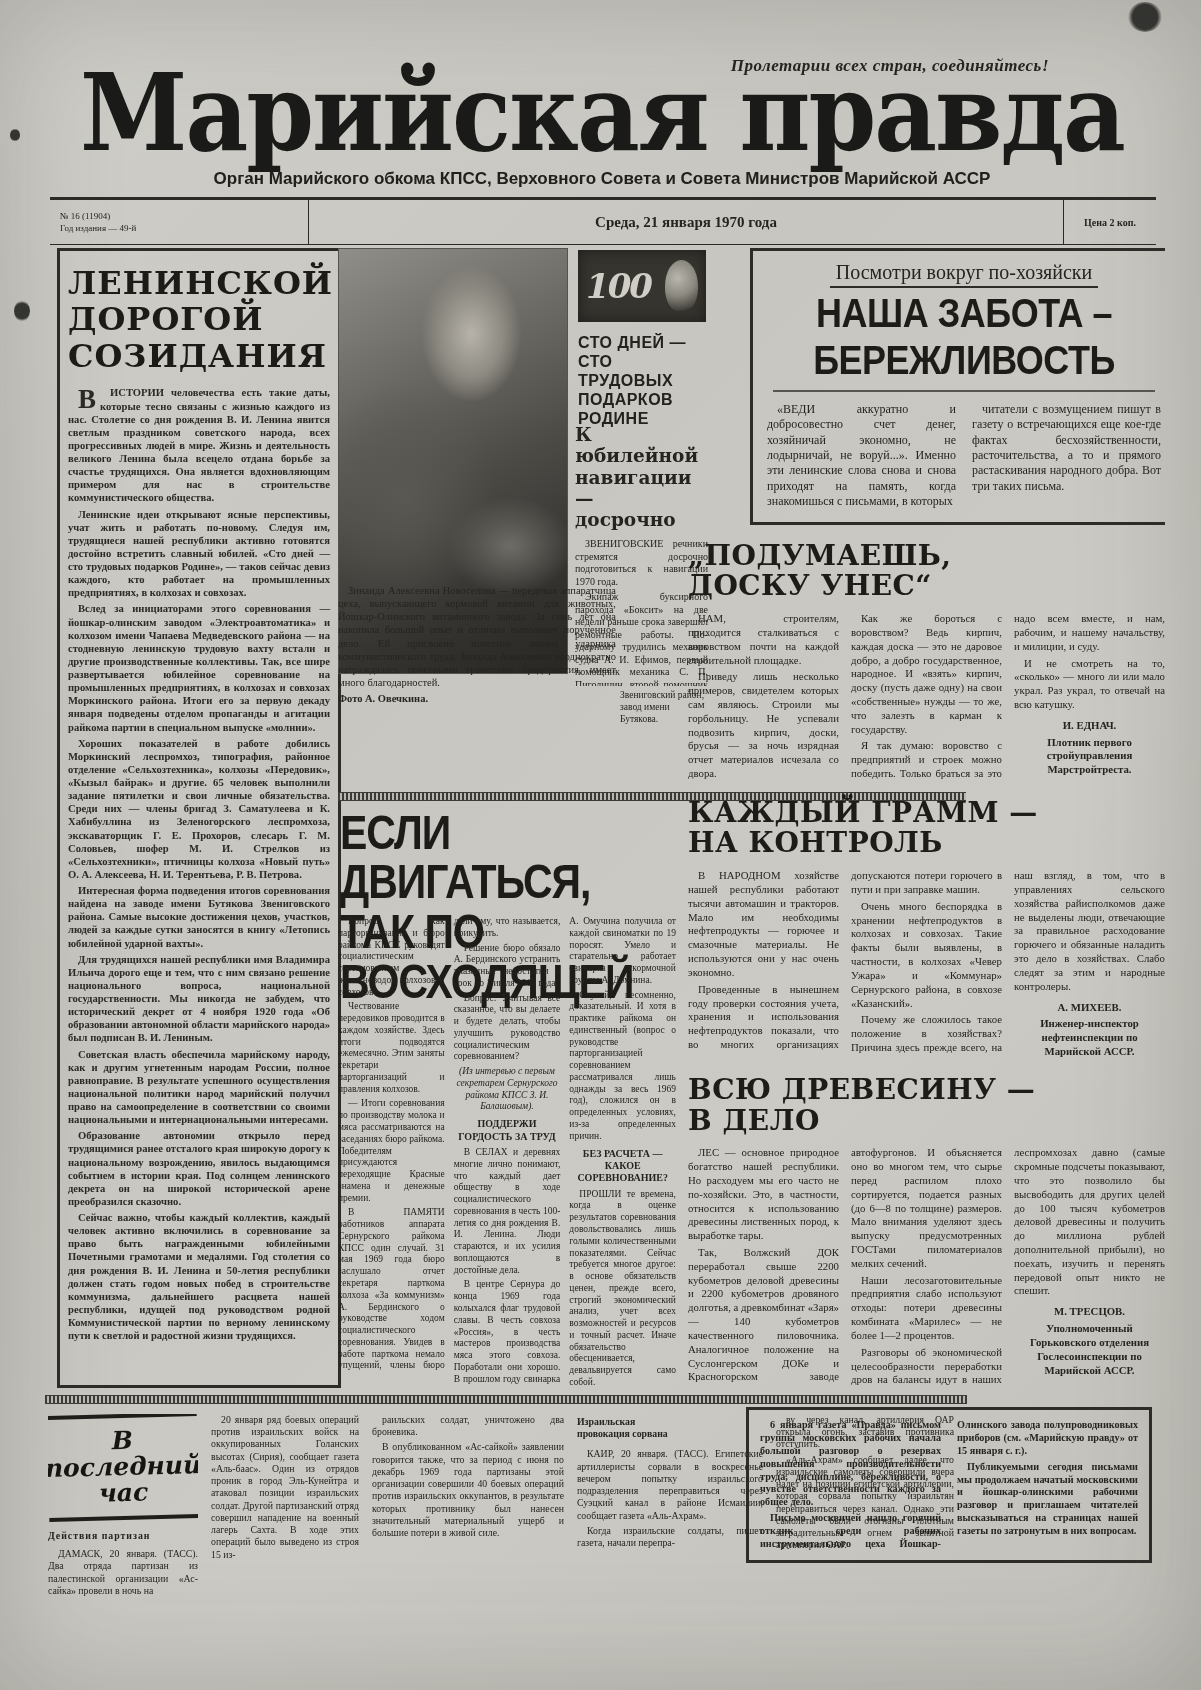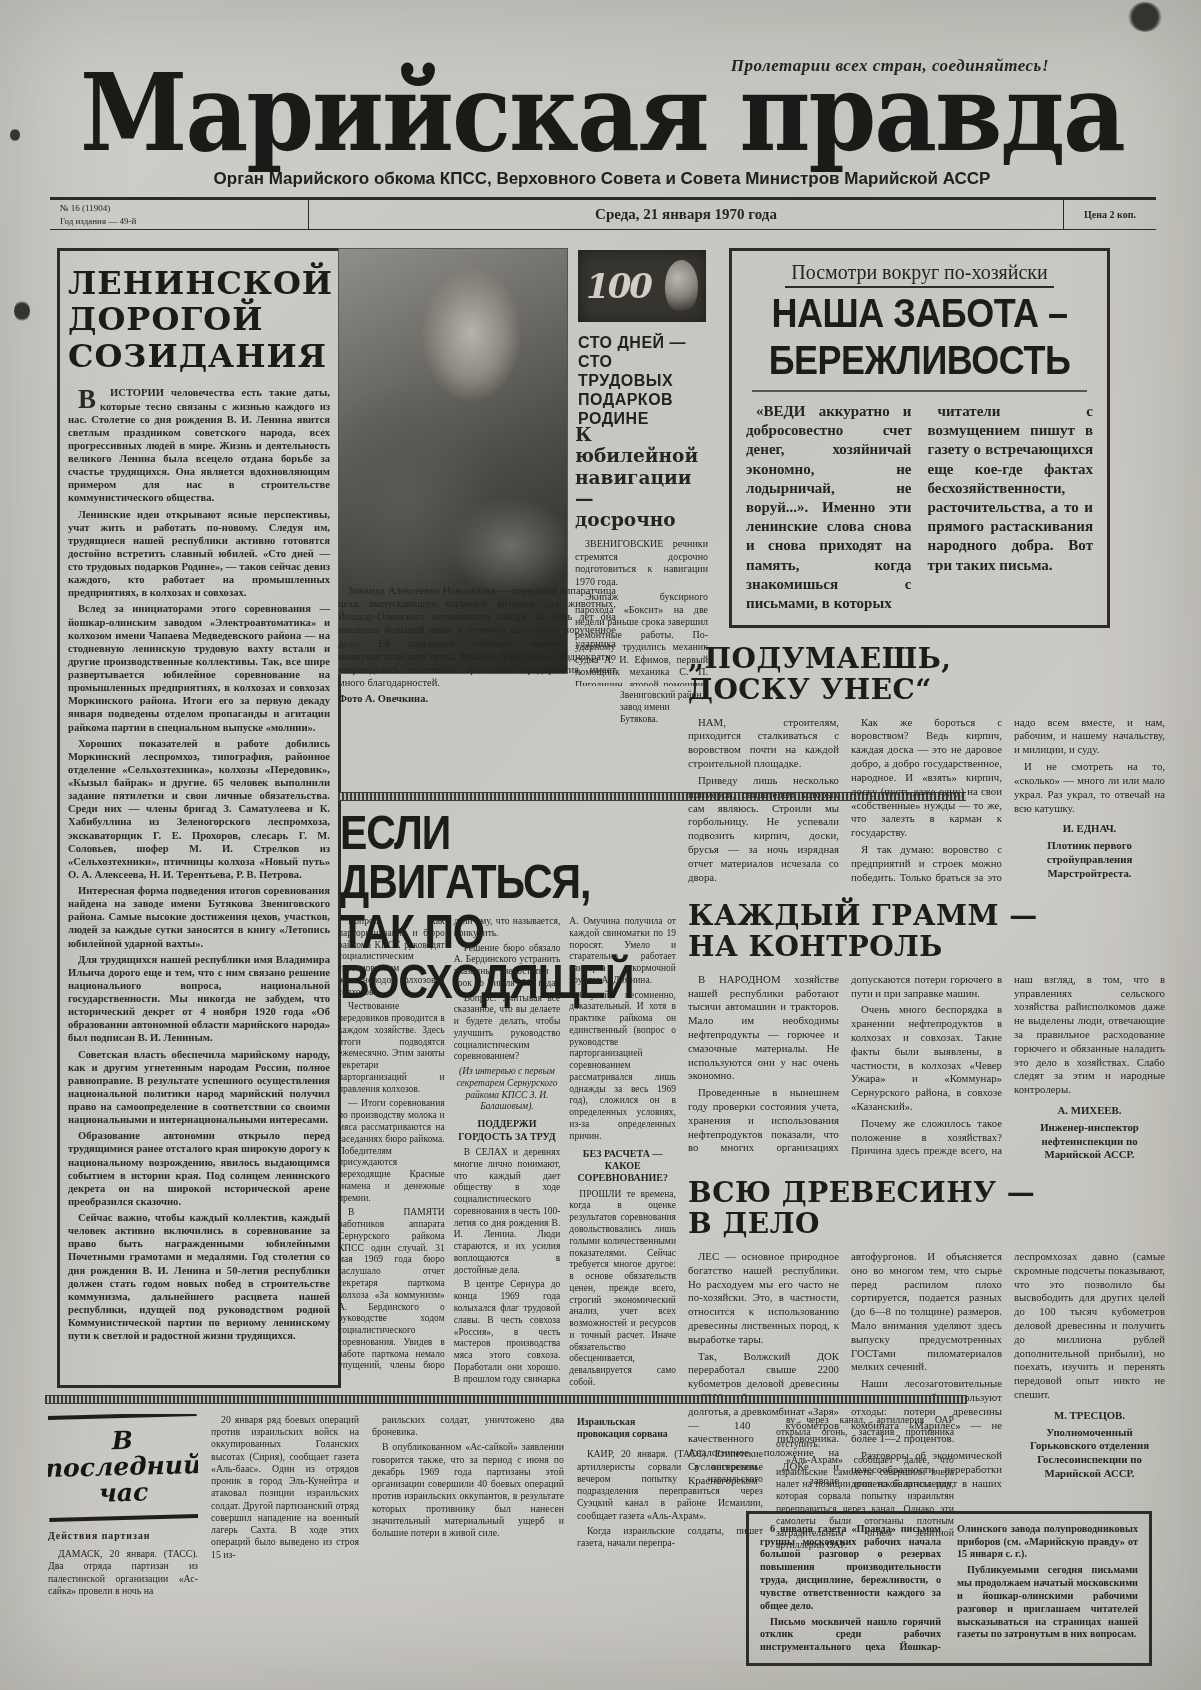--- a/index.html
+++ b/index.html
@@ -8,21 +8,21 @@
     box-shadow:inset 0 0 120px rgba(60,58,52,.25);
     font-family:"Liberation Serif",serif;color:#26241f;}
   .artifact{position:absolute;border-radius:50%;background:radial-gradient(circle,#1c1c1a 0%,#1c1c1a 55%,transparent 75%);opacity:.85;}
   
   .slogan{position:absolute;right:152px;top:56px;font-size:17px;font-weight:bold;font-style:italic;letter-spacing:.5px;}
   .title{position:absolute;left:52px;top:60px;width:1100px;text-align:center;
     font-family:"DejaVu Serif",serif;font-weight:bold;font-size:97px;line-height:1;
     letter-spacing:-2px;color:#1a1a18;transform:scaleY(1.1);transform-origin:top;}
   .subtitle{position:absolute;left:52px;top:169px;width:1100px;text-align:center;
     font-family:"Liberation Sans",sans-serif;font-weight:bold;font-size:17px;color:#21201c;}
-  .dateline{position:absolute;left:50px;top:197px;width:1106px;height:33px;
+  .dateline{position:absolute;left:50px;top:197px;width:1106px;height:48px;
     border-top:3px solid #2b2a26;border-bottom:1px solid #2b2a26;display:flex;align-items:center;box-sizing:border-box;}
   .dl-left{width:248px;padding-left:10px;font-size:9px;line-height:1.35;}
   .dl-sep{width:1px;align-self:stretch;background:#2b2a26;}
   .dl-center{flex:1;text-align:center;font-weight:bold;font-size:15px;}
   .dl-right{width:92px;text-align:center;font-weight:bold;font-size:10px;}
   
   p{margin:0 0 3px;text-align:justify;text-indent:10px;}
   .preline{white-space:pre-line;}
   .subhead{text-align:center;font-weight:bold;text-indent:0;margin:5px 0 4px;font-family:Liberation Serif, serif;}
   .sig{text-align:center;font-weight:bold;text-indent:0;margin-top:7px;}
@@ -61,28 +61,28 @@
   .asc-head{position:absolute;left:340px;top:808px;width:345px;font-family:"Liberation Sans",sans-serif;
     font-weight:bold;font-size:41px;line-height:1.05;letter-spacing:-1px;color:#1d1c19;
     transform:scaleY(1.16);transform-origin:top left;}
   .asc-body{position:absolute;left:338px;top:916px;width:338px;height:474px;overflow:hidden;
     column-count:3;column-gap:9px;}
   .asc-body p{font-size:9.5px;line-height:1.24;}
   .asc-body .interview{font-style:italic;text-align:center;text-indent:0;}
   .asc-body .subhead{font-size:10px;}
   
   .thrift{position:absolute;left:688px;top:248px;width:477px;height:1442px;overflow:hidden;}
-  .thrift-box{margin-left:41px;width:381px;box-sizing:border-box;border:3px solid #2d2c28;padding:10px 14px 12px;}
+  .thrift-box{margin-left:62px;width:428px;box-sizing:border-box;border:3px solid #2d2c28;padding:10px 14px 12px;}
   .kicker{text-align:center;font-size:20px;margin-bottom:6px;}
   .kicker span{border-bottom:2px solid #2d2c28;padding:0 6px 3px;}
   .thrift-head{text-align:center;font-family:"Liberation Sans",sans-serif;font-weight:bold;font-size:36px;
     letter-spacing:-.5px;transform:scaleY(1.12);transform-origin:top;color:#1d1c19;}
   .thrift-rule{border:none;border-top:2px solid #57554f;margin:16px 6px 10px;}
   .thrift-intro{column-count:2;column-gap:16px;}
-  .thrift-intro p{font-size:15px;line-height:1.28;font-weight:bold;}
+  .thrift-intro p{font-size:12px;line-height:1.28;font-weight:normal;}
   .letter{margin-top:16px;}
   .letter h2{margin:4px 0 10px;font-family:"DejaVu Serif",serif;font-weight:bold;font-size:28px;line-height:1.1;letter-spacing:.5px;color:#1d1c19;}
   .letter-body{column-count:3;column-gap:12px;}
   .letter-body p{font-size:10.8px;line-height:1.28;}
   .note-box{margin:20px 0 0 58px;width:406px;box-sizing:border-box;border:3px solid #2d2c28;
     padding:9px 11px;column-count:2;column-gap:16px;}
   .note-box p{font-size:10.2px;line-height:1.26;font-weight:bold;}
   
   .bottom{position:absolute;left:48px;top:1414px;width:918px;height:262px;display:flex;gap:13px;overflow:hidden;}
   .bcol p{font-size:9.8px;line-height:1.25;}

